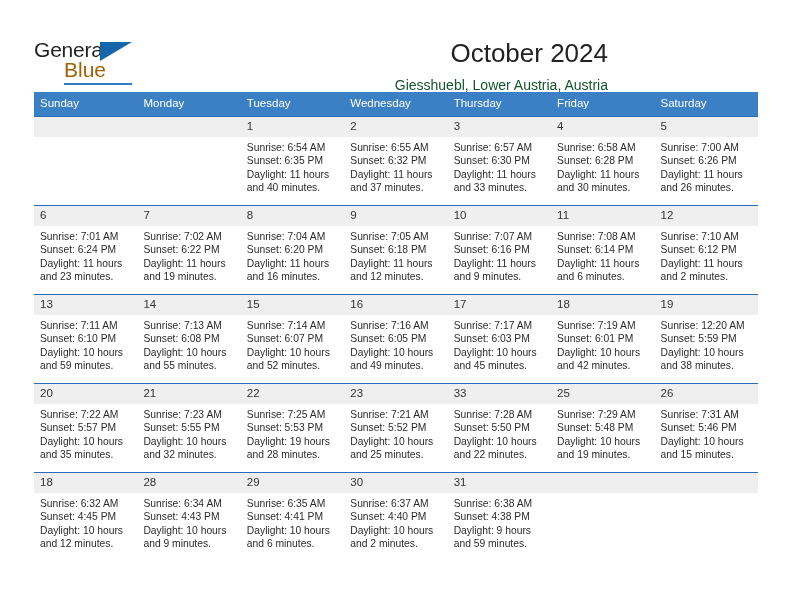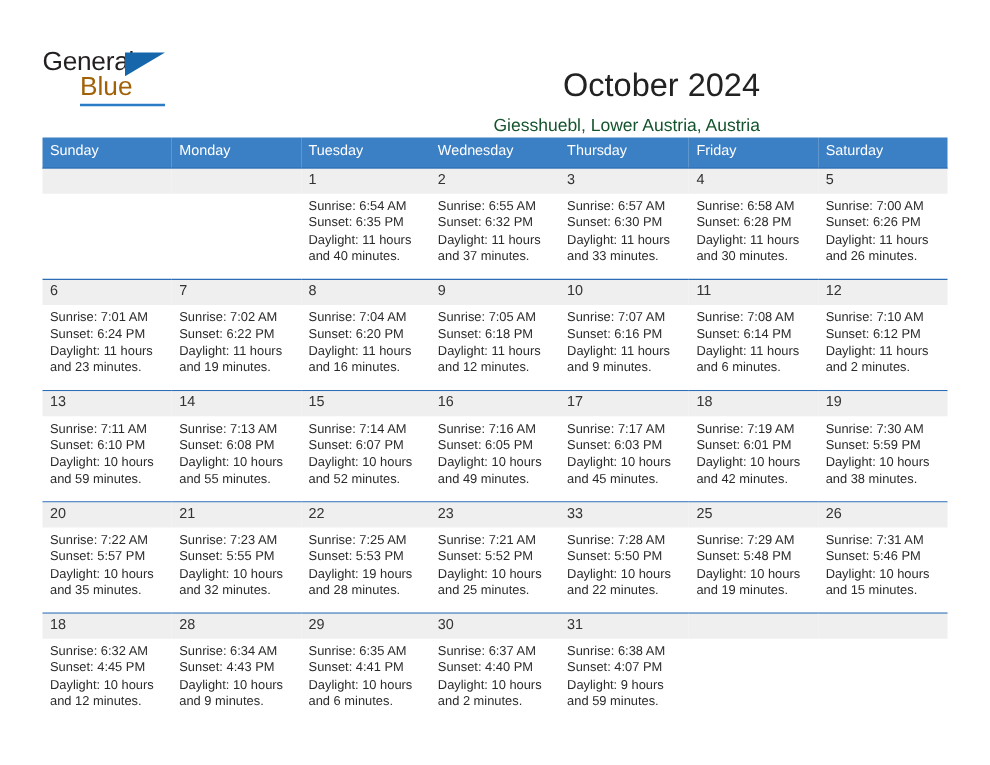--- a/index.html
+++ b/index.html
@@ -67,42 +67,41 @@
     position: absolute;
     left: 30px;
     top: 45px;
     width: 68px;
     height: 2px;
     background: #2b7cc4;
   }
   .titles {
     text-align: right;
     padding-right: 2px;
-    margin-top: 15px;
   }
   .cal-title {
     font-size: 26px;
     color: #222222;
     font-weight: normal;
     margin: 0;
     line-height: 30px;
     white-space: nowrap;
   }
   .cal-subtitle {
     font-size: 14px;
     color: #14532d;
     margin: 9px 0 0 0;
     line-height: 16px;
     white-space: nowrap;
   }
 
   
   .calendar {
     width: 724px;
-    margin-top: 24px;
+    margin-top: 6px;
     border-collapse: collapse;
     table-layout: fixed;
   }
   .calendar th {
     background: #3b7fc4;
     color: #ffffff;
     font-size: 11.5px;
     font-weight: normal;
     text-align: left;
     padding: 5px 0 6px 6px;
@@ -370,21 +369,21 @@
                 <div>Sunrise: 7:19 AM</div>
                 <div>Sunset: 6:01 PM</div>
                 <div class="wrap">Daylight: 10 hours and 42 minutes.</div>
               </div>
             </div>
           </td>
         <td>
             <div class="cell">
               <div class="daynum">19</div>
               <div class="details">
-                <div>Sunrise: 7:30 AM</div>
+                <div>Sunrise: 12:20 AM</div>
                 <div>Sunset: 5:59 PM</div>
                 <div class="wrap">Daylight: 10 hours and 38 minutes.</div>
               </div>
             </div>
           </td>
       </tr>
 
       <tr class="week-row">
         <td>
             <div class="cell">
@@ -497,21 +496,21 @@
                 <div>Sunset: 4:40 PM</div>
                 <div class="wrap">Daylight: 10 hours and 2 minutes.</div>
               </div>
             </div>
           </td>
         <td>
             <div class="cell">
               <div class="daynum">31</div>
               <div class="details">
                 <div>Sunrise: 6:38 AM</div>
-                <div>Sunset: 4:07 PM</div>
+                <div>Sunset: 4:38 PM</div>
                 <div class="wrap">Daylight: 9 hours and 59 minutes.</div>
               </div>
             </div>
           </td>
         <td>
             <div class="cell empty">
               <div class="daynum"></div>
               <div class="details"></div>
             </div>
           </td>

